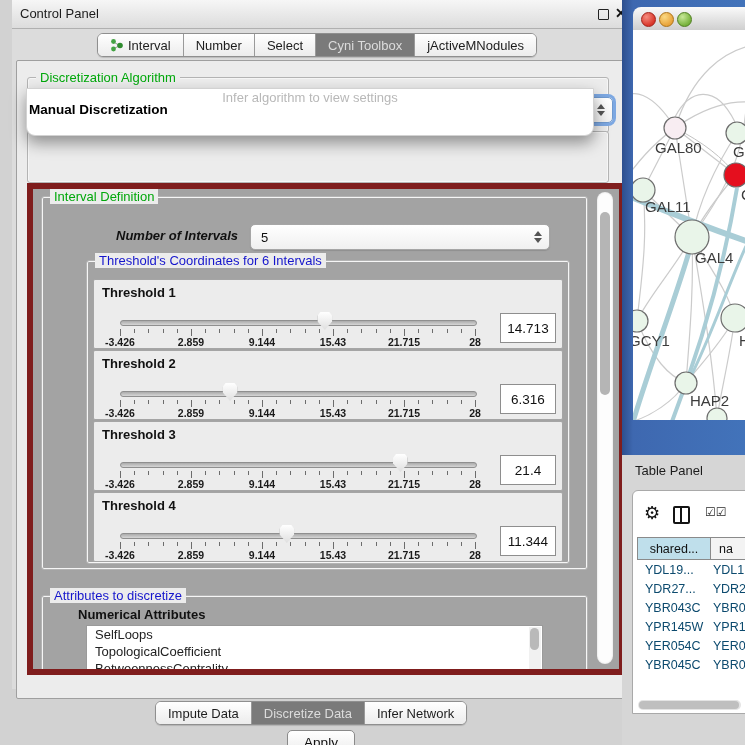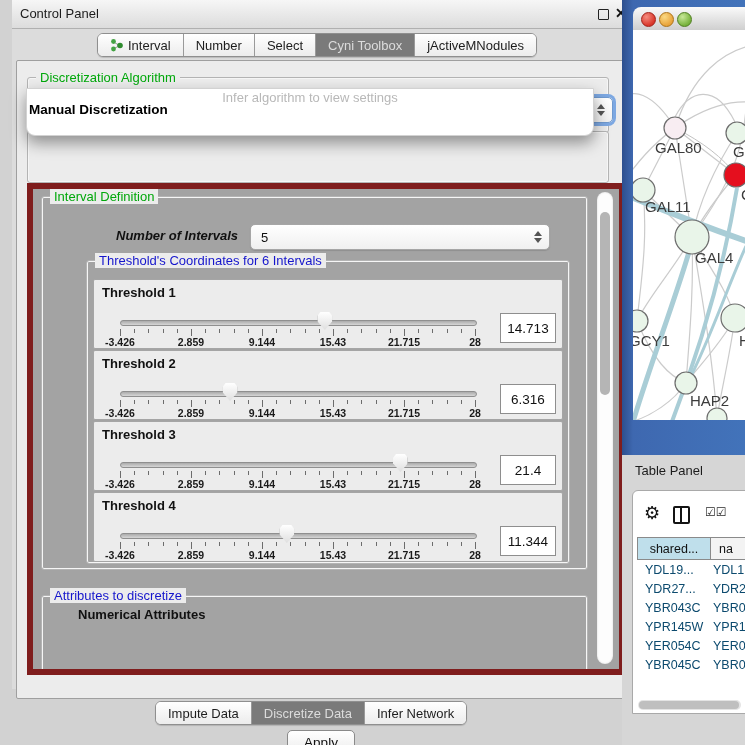--- a/index.html
+++ b/index.html
@@ -374,20 +374,28 @@
                 </div>
                 <div class="th-val">11.344</div>
               </div>
             </div>
         </div>
       </div>
 
       <div class="groupbox" id="attr-group">
         <span class="grouplabel lbl-blue">Attributes to discretize</span>
         <span class="abs" id="attr-sub">Numerical Attributes</span>
+        <div id="attr-list">
+          <div class="li">SelfLoops</div>
+            <div class="li">TopologicalCoefficient</div>
+            <div class="li">BetweennessCentrality</div>
+            <div id="attr-sb">
+              <i></i>
+            </div>
+        </div>
       </div>
 
       <div id="main-sb">
           <i></i>
         </div>
     </div>
 
     <div class="abs" id="apply-btn">Apply</div>
   </div>
 

